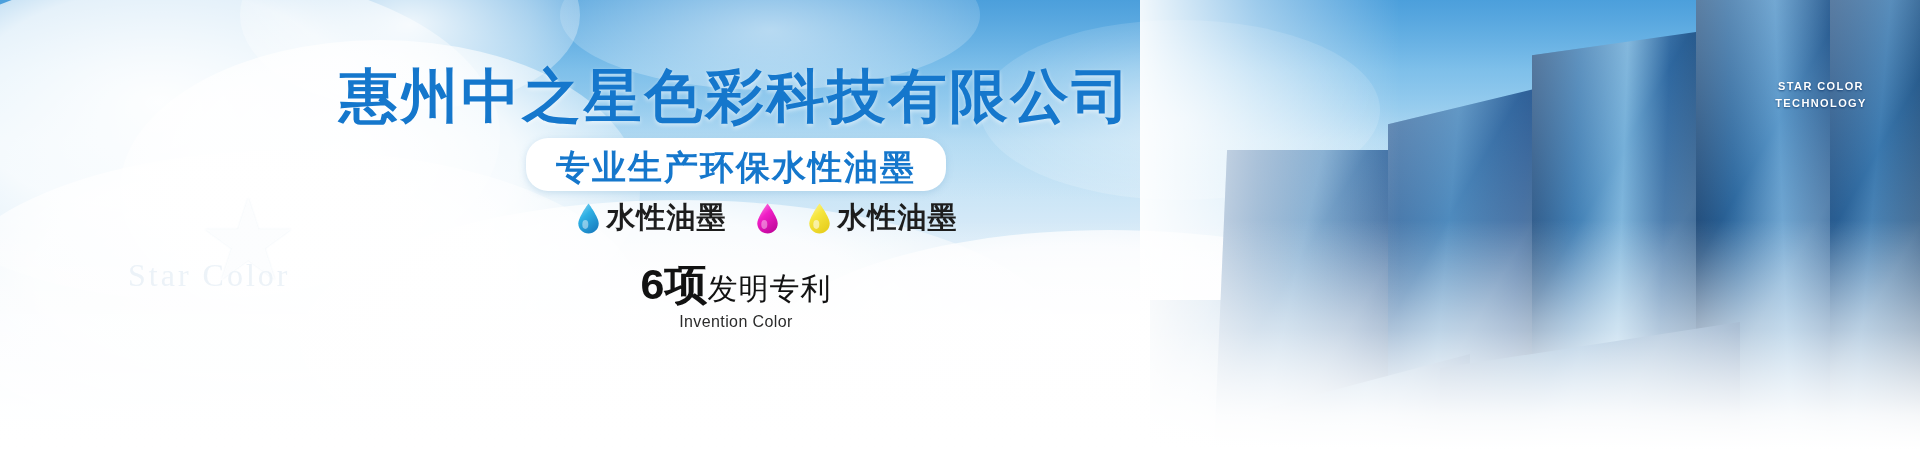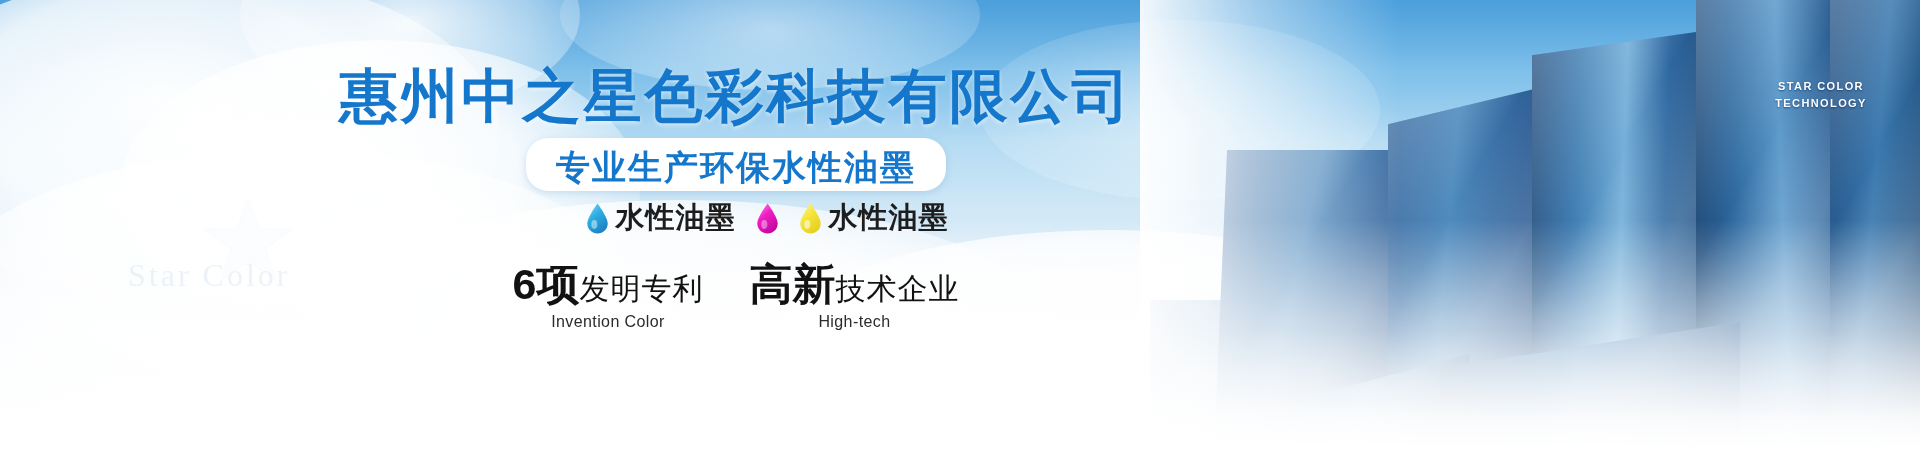--- a/index.html
+++ b/index.html
@@ -180,21 +180,21 @@
     box-shadow: 0 2px 7px rgba(110,165,205,0.30);
   }
 
   .features {
     position: absolute;
     left: 0; top: 198px;
     width: 1400px;
     display: flex;
     justify-content: center;
     align-items: center;
-    gap: 20px;
+    gap: 29px;
     padding-left: 31px;
   }
   .feature {
     display: flex;
     align-items: center;
     gap: 7px;
   }
   .feature-label {
     font-size: 29px;
     font-weight: bold;
@@ -365,23 +365,17 @@
 
     <div class="credentials">
 
       <div class="cred">
         <div class="cred-cn">
           <span class="cred-big">6项</span><span class="cred-small">发明专利</span>
         </div>
         <div class="cred-en">Invention Color</div>
       </div>
 
-      <div class="cred">
-        <div class="cred-cn">
-          <span class="cred-big">高新</span><span class="cred-small">技术企业</span>
-        </div>
-        <div class="cred-en">High-tech</div>
-      </div>
 
     </div>
 
   </div>
 </div>
 
 </body></html>

